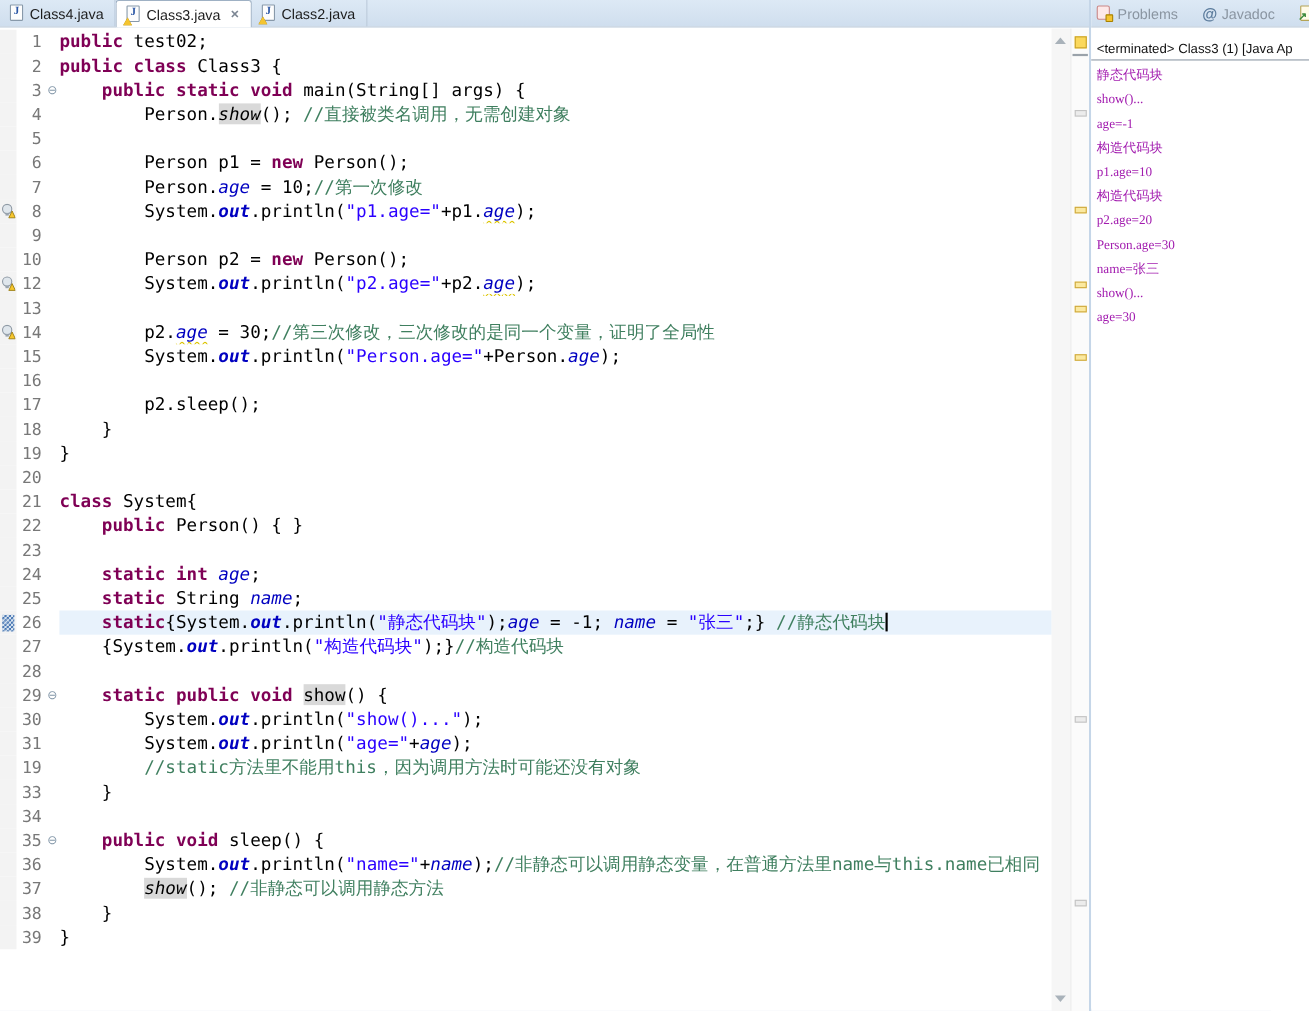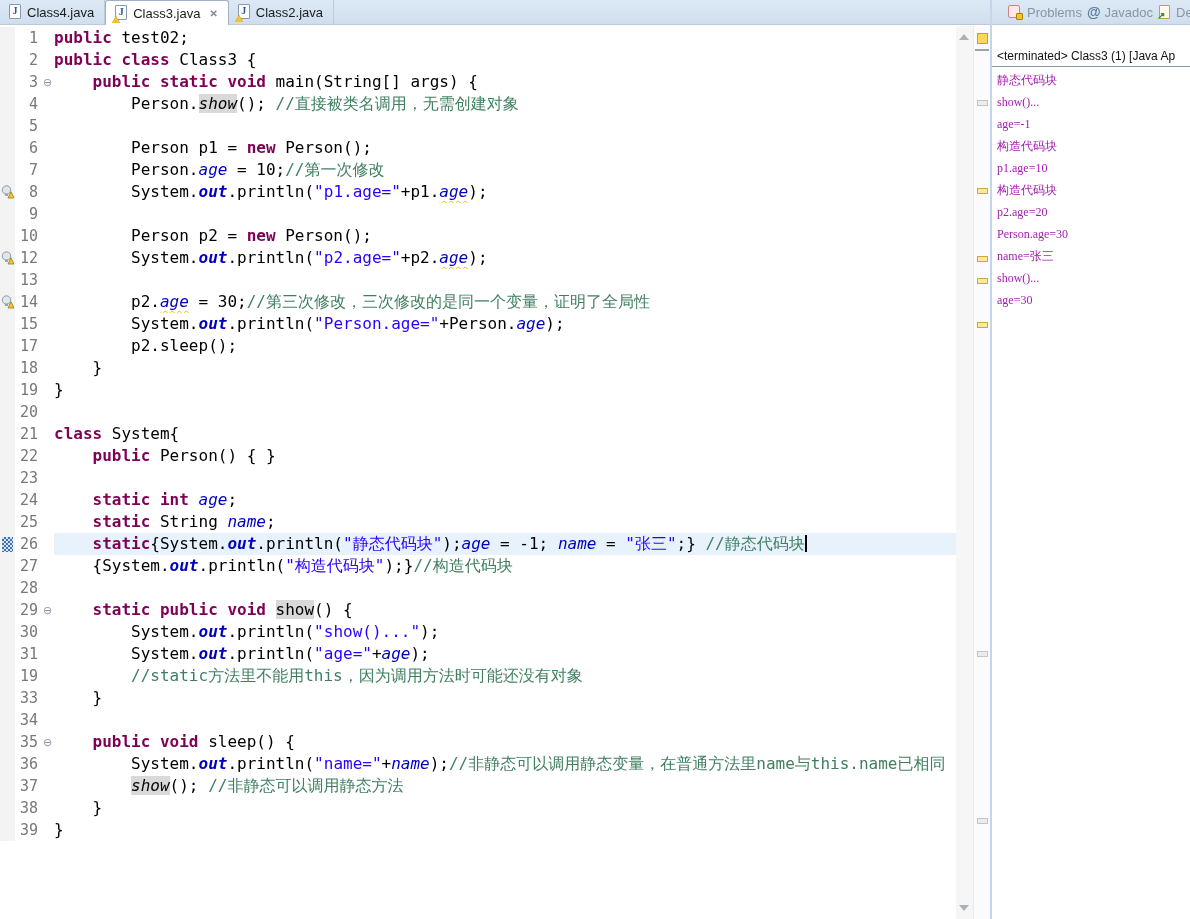--- a/index.html
+++ b/index.html
@@ -65,30 +65,30 @@
   .rtop { position:absolute; left:3px; top:7px; width:11px; height:11px; background:#fbd85c; border:1px solid #c9a227; }
   .rtopline { position:absolute; left:1px; top:23px; width:14px; height:2px; background:#9aa2aa; }
   .rmark { position:absolute; left:3px; width:11px; height:6px; border:1px solid #c2ab4a; background:#fbe9a0; }
   .rmark.warning { background:#fbe9a0; border-color:#cfa93e; }
   .rmark.occurrence { background:#ececec; border-color:#c4c4c4; }
 
   
   .sash { position:absolute; left:990px; top:0; width:2px; height:919px; background:#c5d6e8; }
   .rpanel { position:absolute; left:992px; top:0; width:198px; height:919px; background:#fff; }
   .rheader { height:25px; background:linear-gradient(#dde9f5,#cfdeee); border-bottom:1px solid #b9c9d9;
-             display:flex; align-items:center; gap:5px; padding:0 0 0 16px; overflow:hidden; white-space:nowrap; }
+             display:flex; align-items:center; gap:22px; padding:0 0 0 5px; overflow:hidden; white-space:nowrap; }
   .rtab { display:flex; align-items:center; gap:4px; color:#8a95a1; font-size:13px; flex:0 0 auto; }
   .probicon { width:15px; height:14px; position:relative; }
   .probicon .pg { position:absolute; left:0; top:0; width:12px; height:13px; background:#fde8e8; border:1px solid #c98787; border-radius:2px; }
   .probicon .dot { position:absolute; right:0; bottom:-1px; width:7px; height:7px; background:#f4c430; border:1px solid #a98200; border-radius:1px; }
   .aticon { color:#5b7b9c; font-size:14px; font-weight:bold; }
   .decicon { width:14px; height:15px; position:relative; }
   .decicon .pg { position:absolute; left:1px; top:0; width:11px; height:14px; background:#fffbe8; border:1px solid #b4a456; border-radius:1px; }
   .decicon .ar { position:absolute; left:-1px; bottom:-1px; color:#3c8a3c; font-size:10px; font-weight:bold; }
-  .constatus { margin:24px 0 0 5px; font-size:12px; color:#111; white-space:nowrap; overflow:hidden; }
+  .constatus { margin:12px 0 0 5px; font-size:12px; color:#111; white-space:nowrap; overflow:hidden; }
   .condivider { margin-top:3px; height:1px; background:#8d99a6; width:100%; }
   .conlines { margin-top:2px; }
   .conline { height:22px; line-height:22px; font-family:Liberation Serif, serif; font-size:12px;
              color:#a21caf; padding-left:5px; white-space:pre; }
 </style>
 </head>
 <body>
 
 <div class="app">
 
@@ -220,20 +220,26 @@
           </div>
           <div class="num">14</div>
           <div class="fold"></div>
           <div class="codecell"><span class="pl">        p2.</span><span class="fldw">age</span><span class="pl"> = 30;</span><span class="com">//第三次修改，三次修改的是同一个变量，证明了全局性</span></div>
         </div>
         <div class="cline">
           <div class="ann"></div>
           <div class="num">15</div>
           <div class="fold"></div>
           <div class="codecell"><span class="pl">        System.</span><span class="out">out</span><span class="pl">.println(</span><span class="str">"Person.age="</span><span class="pl">+Person.</span><span class="fld">age</span><span class="pl">);</span></div>
+        </div>
+        <div class="cline">
+          <div class="ann"></div>
+          <div class="num">16</div>
+          <div class="fold"></div>
+          <div class="codecell"></div>
         </div>
         <div class="cline">
           <div class="ann"></div>
           <div class="num">17</div>
           <div class="fold"></div>
           <div class="codecell"><span class="pl">        p2.sleep();</span></div>
         </div>
         <div class="cline">
           <div class="ann"></div>
           <div class="num">18</div>

